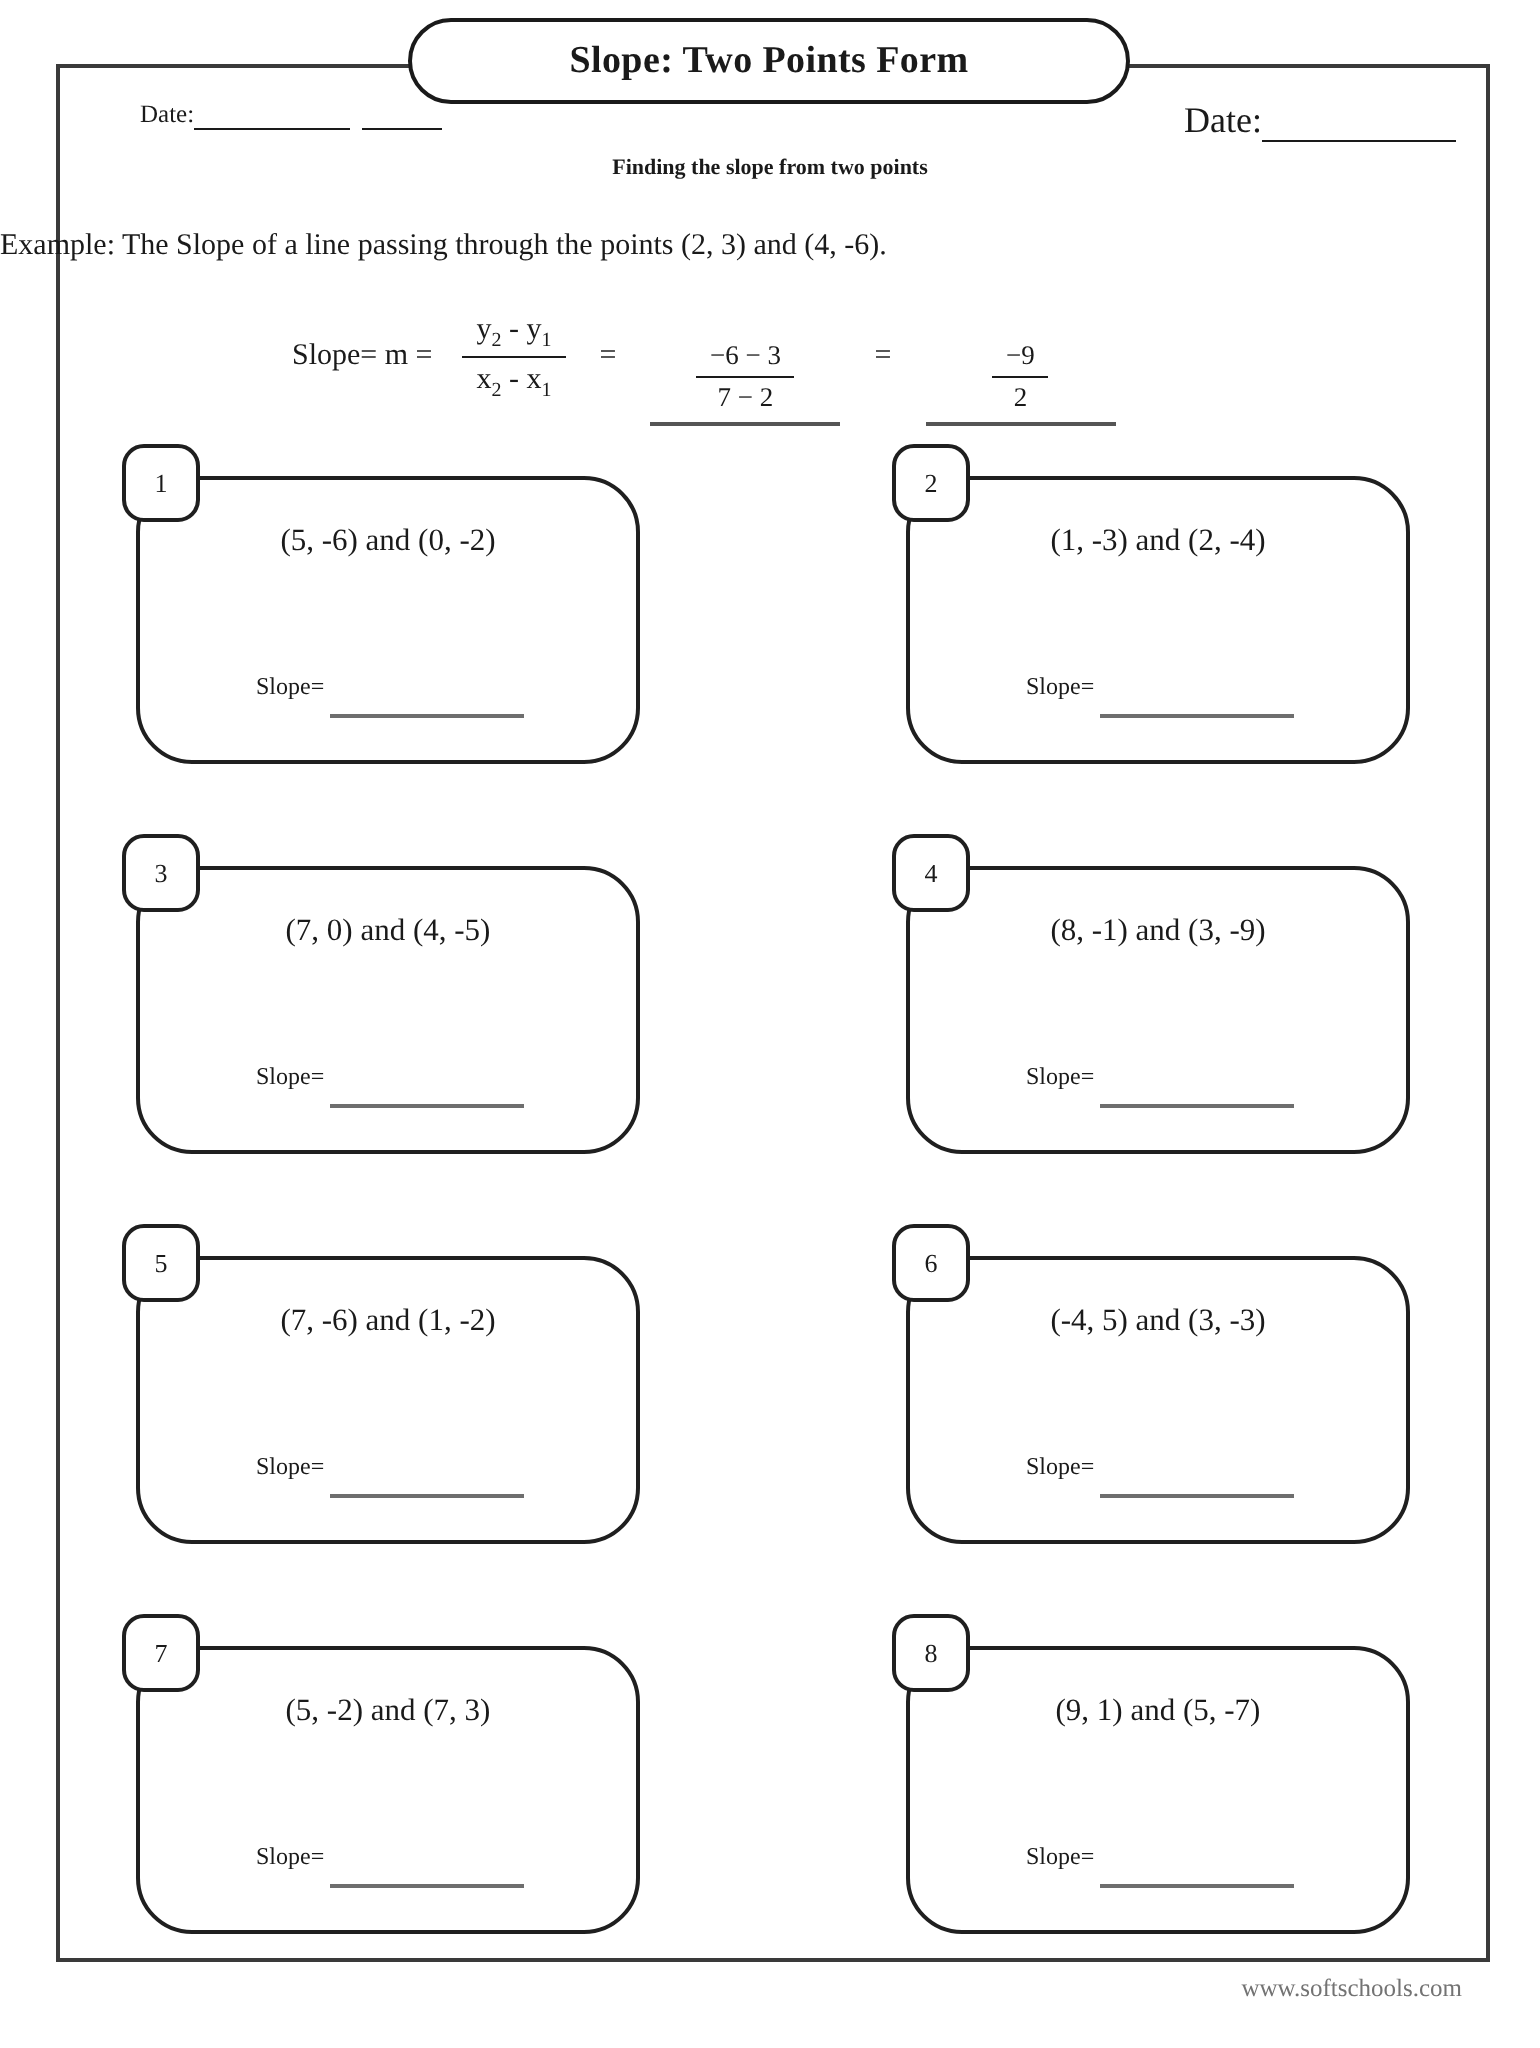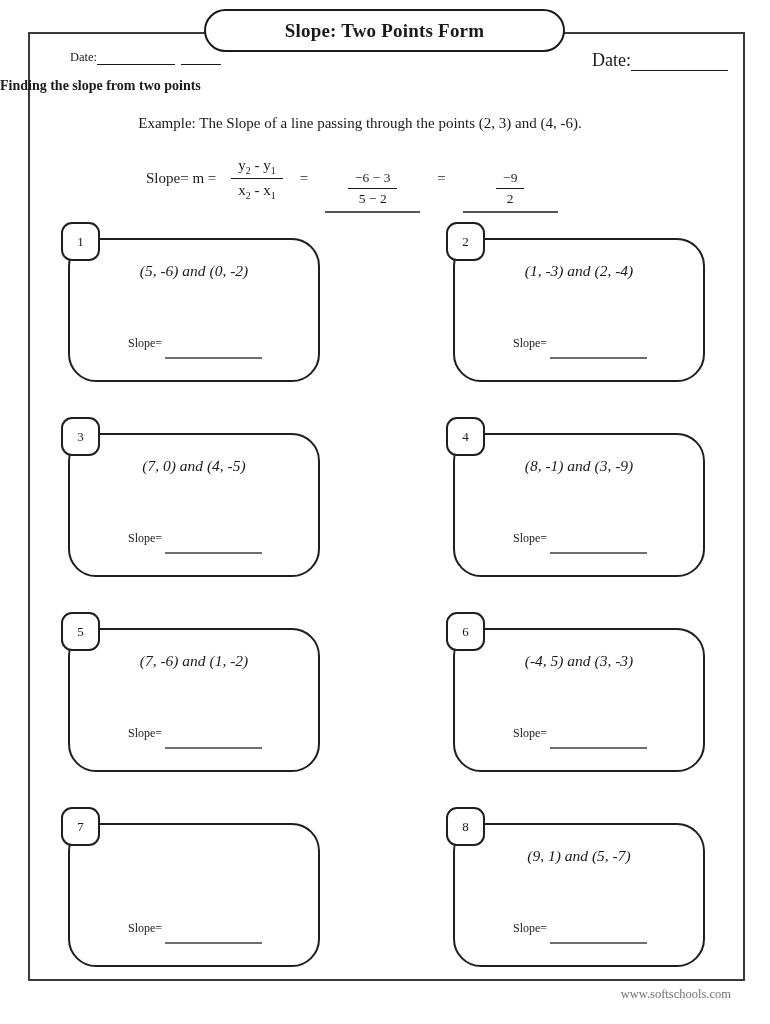--- a/index.html
+++ b/index.html
@@ -31,26 +31,26 @@
   .fill-line {
     display:inline-block; height:12px;
     border-bottom:1px solid #1a1a1a; vertical-align:bottom;
   }
   .nline1 { width:78px; }
   .nline2 { width:40px; margin-left:6px; }
   .dline  { width:97px; }
 
   .subtitle {
     position:absolute; left:0; top:78px; width:770px;
-    font-weight:bold; font-size:14px;
+    text-align:center; font-weight:bold; font-size:11px;
   }
 
   .example-text {
     position:absolute; left:0; top:115px; width:692px;
-    text-align:center; font-size:15px;padding-left:28px;
+    text-align:left; font-size:15px;
   }
 
   .formula {
     position:absolute; left:146px; top:143px;
     display:flex; align-items:center; gap:15px;
     font-size:15px;
   }
   .frac { display:inline-flex; flex-direction:column; align-items:center; text-align:center; }
   .frac .num { border-bottom:1.5px solid #1a1a1a; padding:0 7px 2px 7px; line-height:1.2; }
   .frac .den { padding-top:2px; line-height:1.2; }
@@ -76,21 +76,21 @@
 
   .badge {
     position:absolute; left:-9px; top:-18px; width:39px; height:39px;
     border:2px solid #1f1f1f; border-radius:11px; background:#fff;
     display:flex; align-items:center; justify-content:center;
     font-size:13px; z-index:2;
   }
 
   .points {
     position:absolute; left:0; right:0; top:22px;
-    text-align:center; font-size:15.5px;font-style:italic;
+    text-align:center; font-size:15.5px;
   }
 
   .slope-row {
     position:absolute; left:58px; top:96px;
     display:flex; align-items:flex-end; font-size:12px;
   }
   .slope-blank {
     display:inline-block; width:97px; height:14px;
     border-bottom:2px solid #6e6e6e;
     margin-left:3px; transform:translateY(8px);
@@ -130,21 +130,21 @@
     <span class="frac f-general">
       <span class="num"><span>y</span><sub>2</sub><span> - y</span><sub>1</sub></span>
       <span class="den"><span>x</span><sub>2</sub><span> - x</span><sub>1</sub></span>
     </span>
 
     <span class="f-eq">=</span>
 
     <span class="frac-outer">
       <span class="frac f-step">
         <span class="num">−6 − 3</span>
-        <span class="den">5 − 2</span>
+        <span class="den">7 − 2</span>
       </span>
       <span class="ans-line"></span>
     </span>
 
     <span class="f-eq">=</span>
 
     <span class="frac-outer">
       <span class="frac f-step">
         <span class="num">−9</span>
         <span class="den">2</span>
@@ -216,20 +216,21 @@
     <div class="slope-row">
       <span>Slope=</span>
       <span class="slope-blank"></span>
     </div>
   </div>
 
   <div class="card p7">
     <div class="badge">
         <span>7</span>
       </div>
+    <div class="points">(5, -2) and (7, 3)</div>
     <div class="slope-row">
       <span>Slope=</span>
       <span class="slope-blank"></span>
     </div>
   </div>
 
   <div class="card p8">
     <div class="badge">
         <span>8</span>
       </div>

